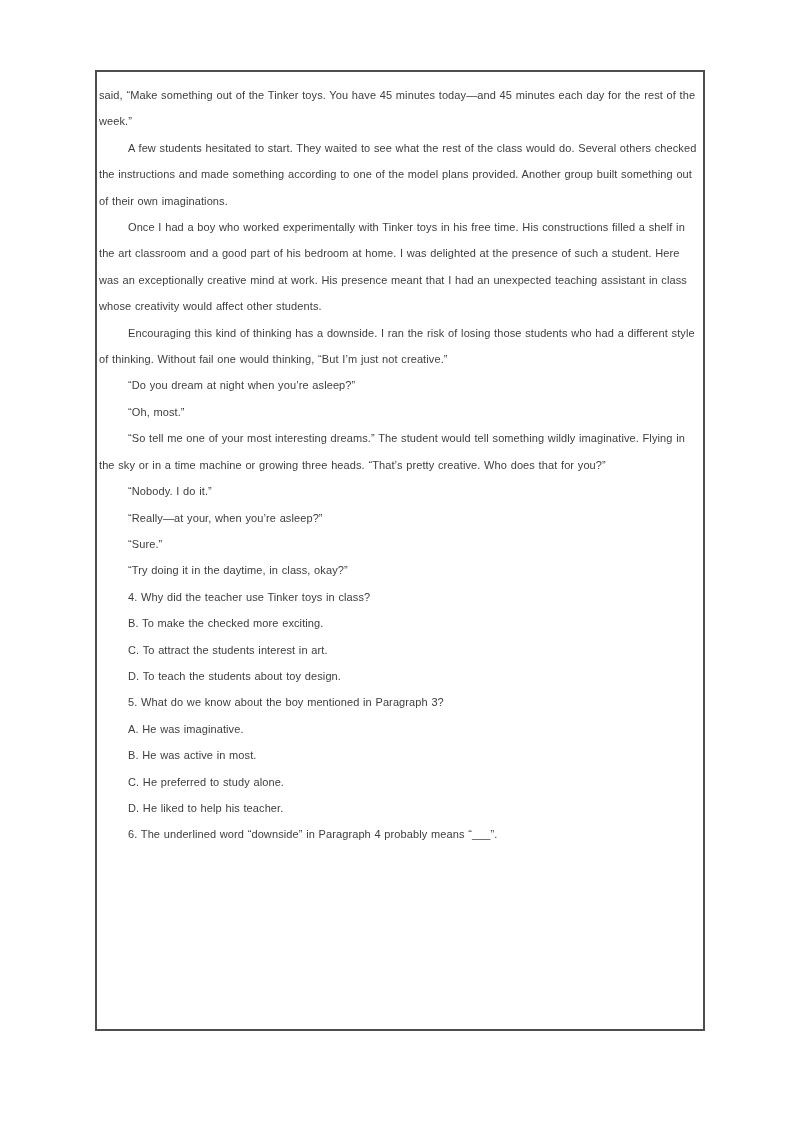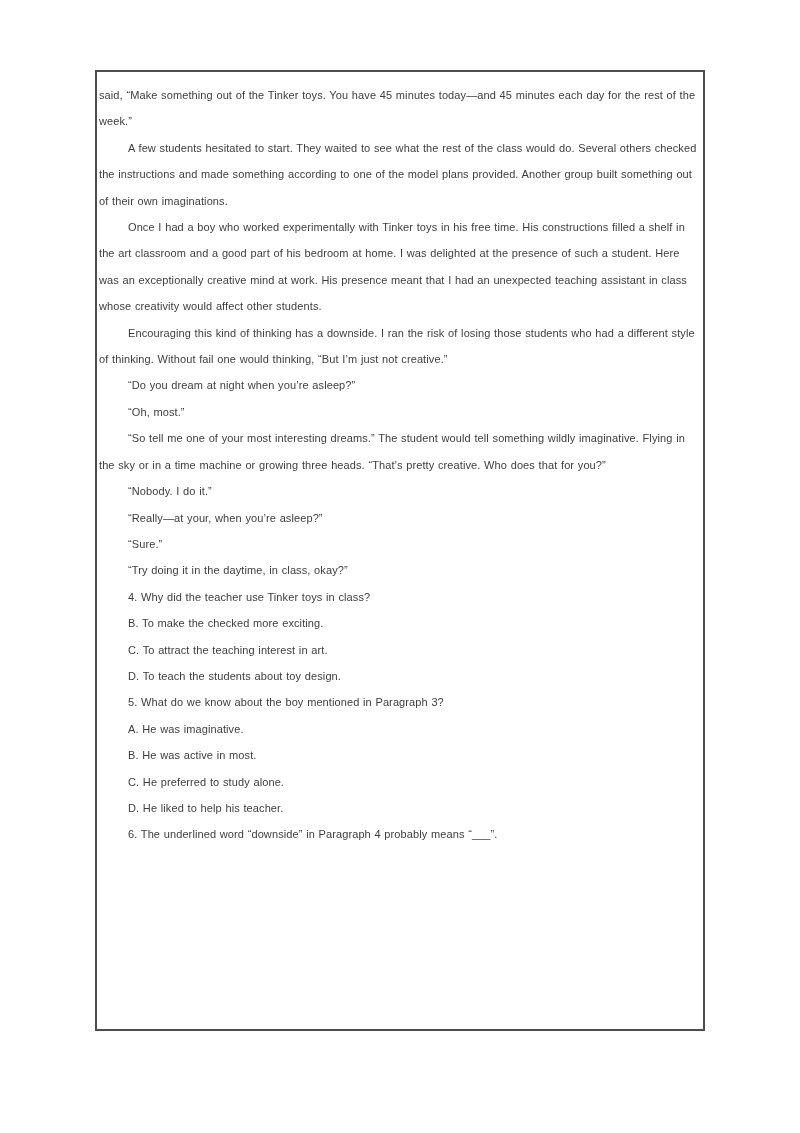--- a/index.html
+++ b/index.html
@@ -47,21 +47,21 @@
   <p class="indent">Encouraging this kind of thinking has a downside. I ran the risk of losing those students who had a different style of thinking. Without fail one would thinking,  “But I’m just not creative.”</p>
   <p class="indent">“Do you dream at night when you’re asleep?”</p>
   <p class="indent">“Oh,  most.”</p>
   <p class="indent">“So tell me one of your most interesting dreams.” The student would tell something wildly imaginative. Flying in the sky or in a time machine or growing three heads. “That’s pretty creative. Who does that for you?”</p>
   <p class="indent">“Nobody. I do it.”</p>
   <p class="indent">“Really—at your,  when you’re asleep?”</p>
   <p class="indent">“Sure.”</p>
   <p class="indent">“Try doing it in the daytime,  in class,  okay?”</p>
   <p class="indent">4. Why did the teacher use Tinker toys in class?</p>
   <p class="indent">B. To make the checked more exciting.</p>
-  <p class="indent">C. To attract the teaching interest in art.</p>
+  <p class="indent">C. To attract the students interest in art.</p>
   <p class="indent">D. To teach the students about toy design.</p>
   <p class="indent">5. What do we know about the boy mentioned in Paragraph 3?</p>
   <p class="indent">A. He was imaginative.</p>
   <p class="indent">B. He was active in most.</p>
   <p class="indent">C. He preferred to study alone.</p>
   <p class="indent">D. He liked to help his teacher.</p>
   <p class="indent">6. The underlined word “downside” in Paragraph 4 probably means “___”.</p>
 </div>
 
 </body></html>

